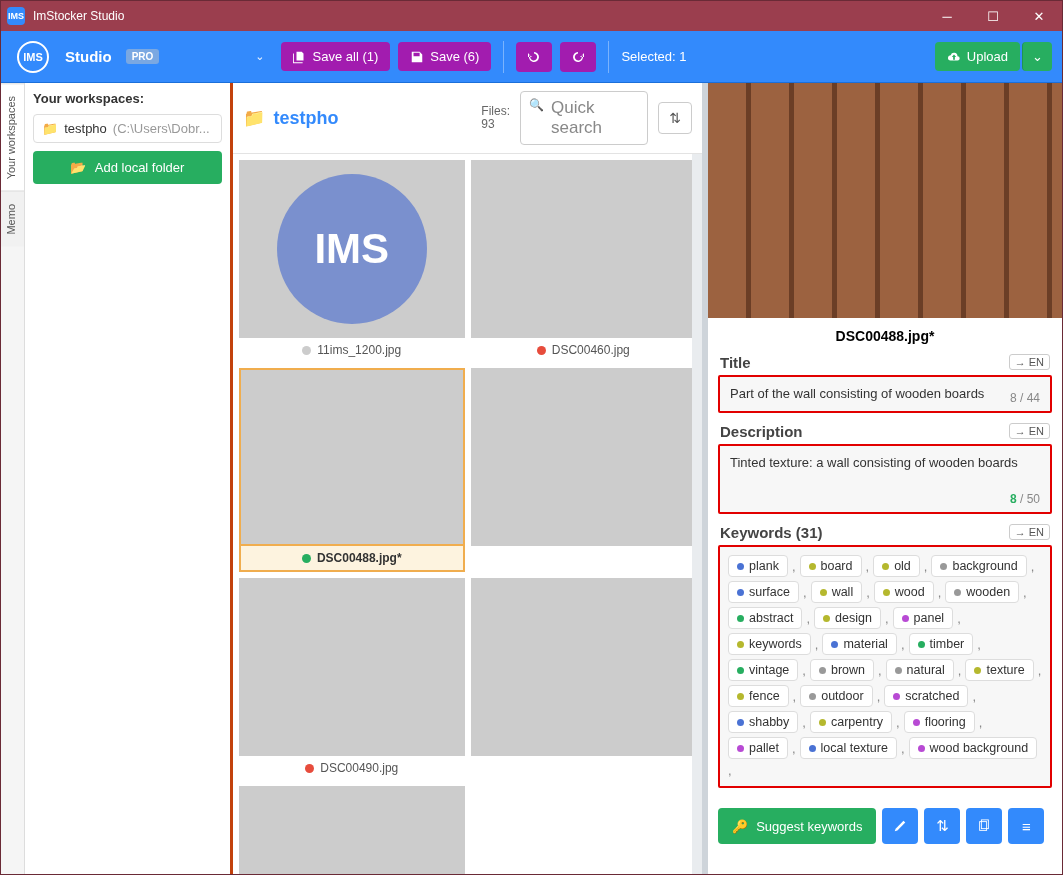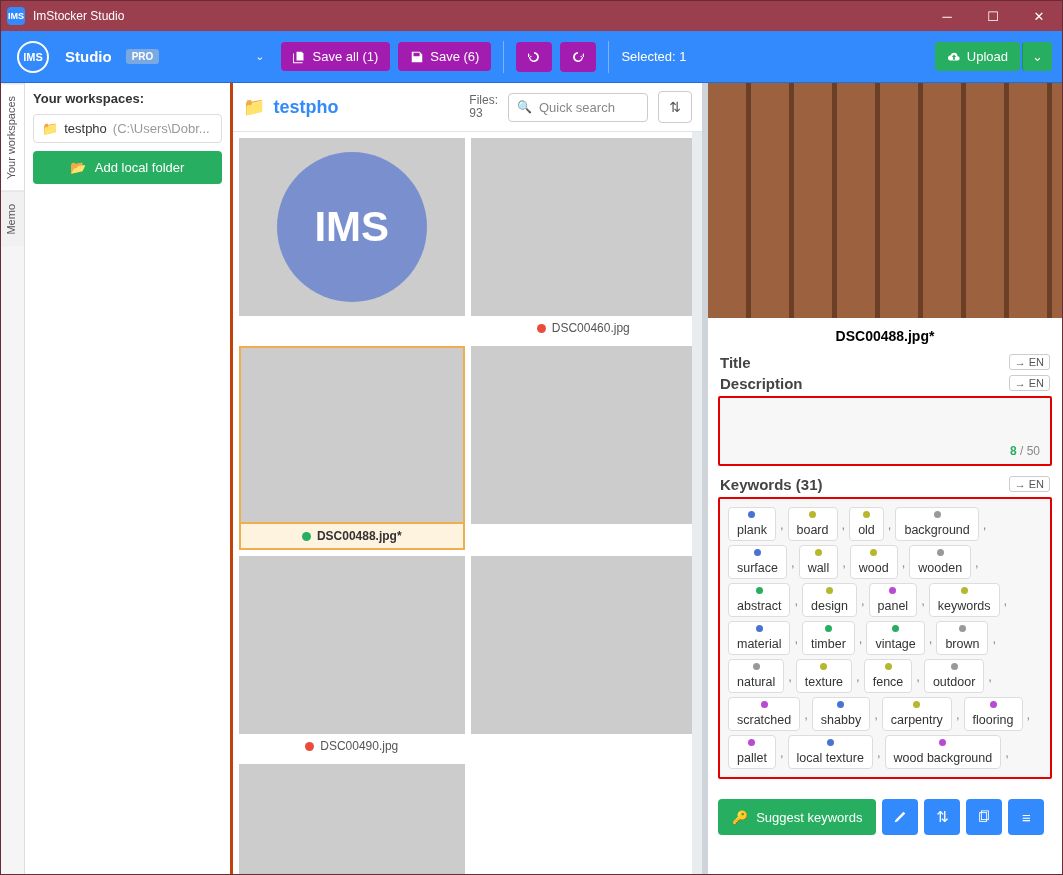--- a/index.html
+++ b/index.html
@@ -39,21 +39,21 @@
 .sidebar h4 { font-size: 13px; font-weight: bold; color:#333; margin-bottom:8px;}
 .ws-item { border:1px solid #ddd; border-radius:4px; padding:6px 8px; font-size:13px; color:#333; display:flex; align-items:center; gap:6px; cursor:pointer; white-space:nowrap; overflow:hidden; text-overflow:ellipsis; margin-bottom:8px;}
 .ws-item .path{ color:#999; }
 .add-folder { width:100%; background:#27ae60; color:#fff; border:none; border-radius:4px; padding:9px 0; font-size:13px; cursor:pointer; display:flex; align-items:center; justify-content:center; gap:8px;}
 
 
 .center { flex: 1; display:flex; flex-direction:column; border-right:6px solid #ced4da; }
 .center-head { display:flex; align-items:center; padding:8px 10px; gap:10px; border-bottom:1px solid #e3e3e3;}
 .center-head .folder-title{ font-size:18px; font-weight:bold; color:#338afc; display:flex; align-items:center; gap:8px;}
 .center-head .files{ font-size:12px; color:#666; text-align:left; margin-left:auto; line-height:1.1;}
-.search { border:1px solid #ccc; border-radius:4px; padding:6px 10px 6px 30px; font-size:13px; color:#888; cursor:text; width:140px; position:relative; background:#fff;}
+.search { border:1px solid #ccc; border-radius:4px; padding:6px 10px 6px 30px; font-size:17px; color:#888; cursor:text; width:128px; position:relative; background:#fff;}
 .search::before{ content:"🔍"; position:absolute; left:8px; top:6px; font-size:12px; color:#999;}
 .sort-btn{ width:34px; height:32px; border:1px solid #ccc; border-radius:4px; display:flex; align-items:center; justify-content:center; cursor:pointer; font-size:14px; color:#555;}
 
 .grid { flex:1; overflow-y:auto; padding:6px; display:grid; grid-template-columns: 1fr 1fr; gap:6px; align-content:start; position:relative;}
 .grid::after{content:""; position:absolute; right:0; top:0; bottom:0; width:10px; background:#e9ecef;}
 .thumb { display:flex; flex-direction:column; }
 .thumb .img { height:178px; background:#ccc; position:relative; border:2px solid transparent; }
 .thumb.sel .img{ border-color:#f0ad4e;}
 .thumb .cap { text-align:center; font-size:12px; color:#555; padding:5px 0; display:flex; align-items:center; justify-content:center; gap:6px;}
 .thumb.sel .cap{ font-weight:bold; color:#333; background:#fdf3df; border:2px solid #f0ad4e; border-top:none;}
@@ -77,21 +77,21 @@
 .fname { text-align:center; font-weight:bold; font-size:14px; padding:10px 0;}
 .section-head{ display:flex; align-items:flex-start; padding:0 12px 4px;}
 .section-head h4{ font-size:15px; color:#444; font-weight:bold;}
 .section-head .en{ margin-left:auto; font-size:11px; border:1px solid #ccc; border-radius:3px; padding:1px 5px; color:#555; cursor:pointer;}
 .redbox{ margin:0 10px 10px; border:2px solid #e20000; padding:8px 10px; background:#f7f7f7; border-radius:2px; position:relative;}
 .redbox .text{ font-size:13px; color:#333; line-height:1.4;}
 .redbox .counter{ position:absolute; right:10px; bottom:6px; font-size:12px; color:#888;}
 .redbox .counter .ok{color:#27ae60; font-weight:bold;}
 
 .kw-tags{ display:flex; flex-wrap:wrap; gap:4px; }
-.tag{ border:1px solid #ddd; background:#fff; border-radius:4px; padding:3px 8px; font-size:12.5px; color:#333; display:inline-flex; align-items:center; gap:5px;flex-direction:column;}
+.tag{ border:1px solid #ddd; background:#fff; border-radius:4px; padding:3px 8px; font-size:12.5px; color:#333; display:inline-flex; align-items:center; gap:5px;}
 .tag .d{ width:7px; height:7px; border-radius:50%; display:inline-block;}
 .comma{ color:#888; font-size:13px; align-self:center;}
 
 .kw-toolbar{ display:flex; gap:6px; padding:10px;}
 .kbtn{ width:36px; height:36px; background:#338afc; color:#fff; border:none; border-radius:4px; display:flex; align-items:center; justify-content:center; font-size:15px; cursor:pointer;}
 .suggest{ flex:0 0 auto; background:#27ae60; color:#fff; border:none; border-radius:4px; padding:0 14px; font-size:13px; height:36px; display:flex; align-items:center; gap:8px; cursor:pointer;}
 
 svg{display:block;}
 </style>
 </head>
@@ -175,20 +175,24 @@
         <span>Files:</span><br><span>93</span>
       </div>
       <div class="search">Quick search</div>
       <div class="sort-btn">⇅</div>
     </div>
     <div class="grid" id="thumb-grid">
         <div class="thumb">
           <div class="img ims-logo">
             <div class="circ">IMS</div>
           </div>
+          <div class="cap">
+            <span class="dot dot-gray"></span>
+            <span>11ims_1200.jpg</span>
+          </div>
         </div>
         <div class="thumb">
           <div class="img sewing"></div>
           <div class="cap">
             <span class="dot dot-red"></span>
             <span>DSC00460.jpg</span>
           </div>
         </div>
         <div class="thumb sel">
           <div class="img wood2"></div>
@@ -217,26 +221,31 @@
   </div>
 
   <div class="right">
     <div class="preview"></div>
     <div class="fname">DSC00488.jpg*</div>
 
     <div class="section-head">
       <h4>Title</h4>
       <span class="en">→ EN</span>
     </div>
+    <div class="redbox">
+      <div class="text">Part of the wall consisting of wooden boards</div>
+      <div class="counter">8 / 44</div>
+    </div>
 
     <div class="section-head">
       <h4>Description</h4>
       <span class="en">→ EN</span>
     </div>
     <div class="redbox" style="min-height:70px;">
+      <div class="text">Tinted texture: a wall consisting of wooden boards</div>
       <div class="counter"><span class="ok">8</span><span> / 50</span></div>
     </div>
 
     <div class="section-head">
       <h4>Keywords (31)</h4>
       <span class="en">→ EN</span>
     </div>
     <div class="redbox" style="padding:8px;">
       <div class="kw-tags" id="kw-tags">
           <span class="tag">

